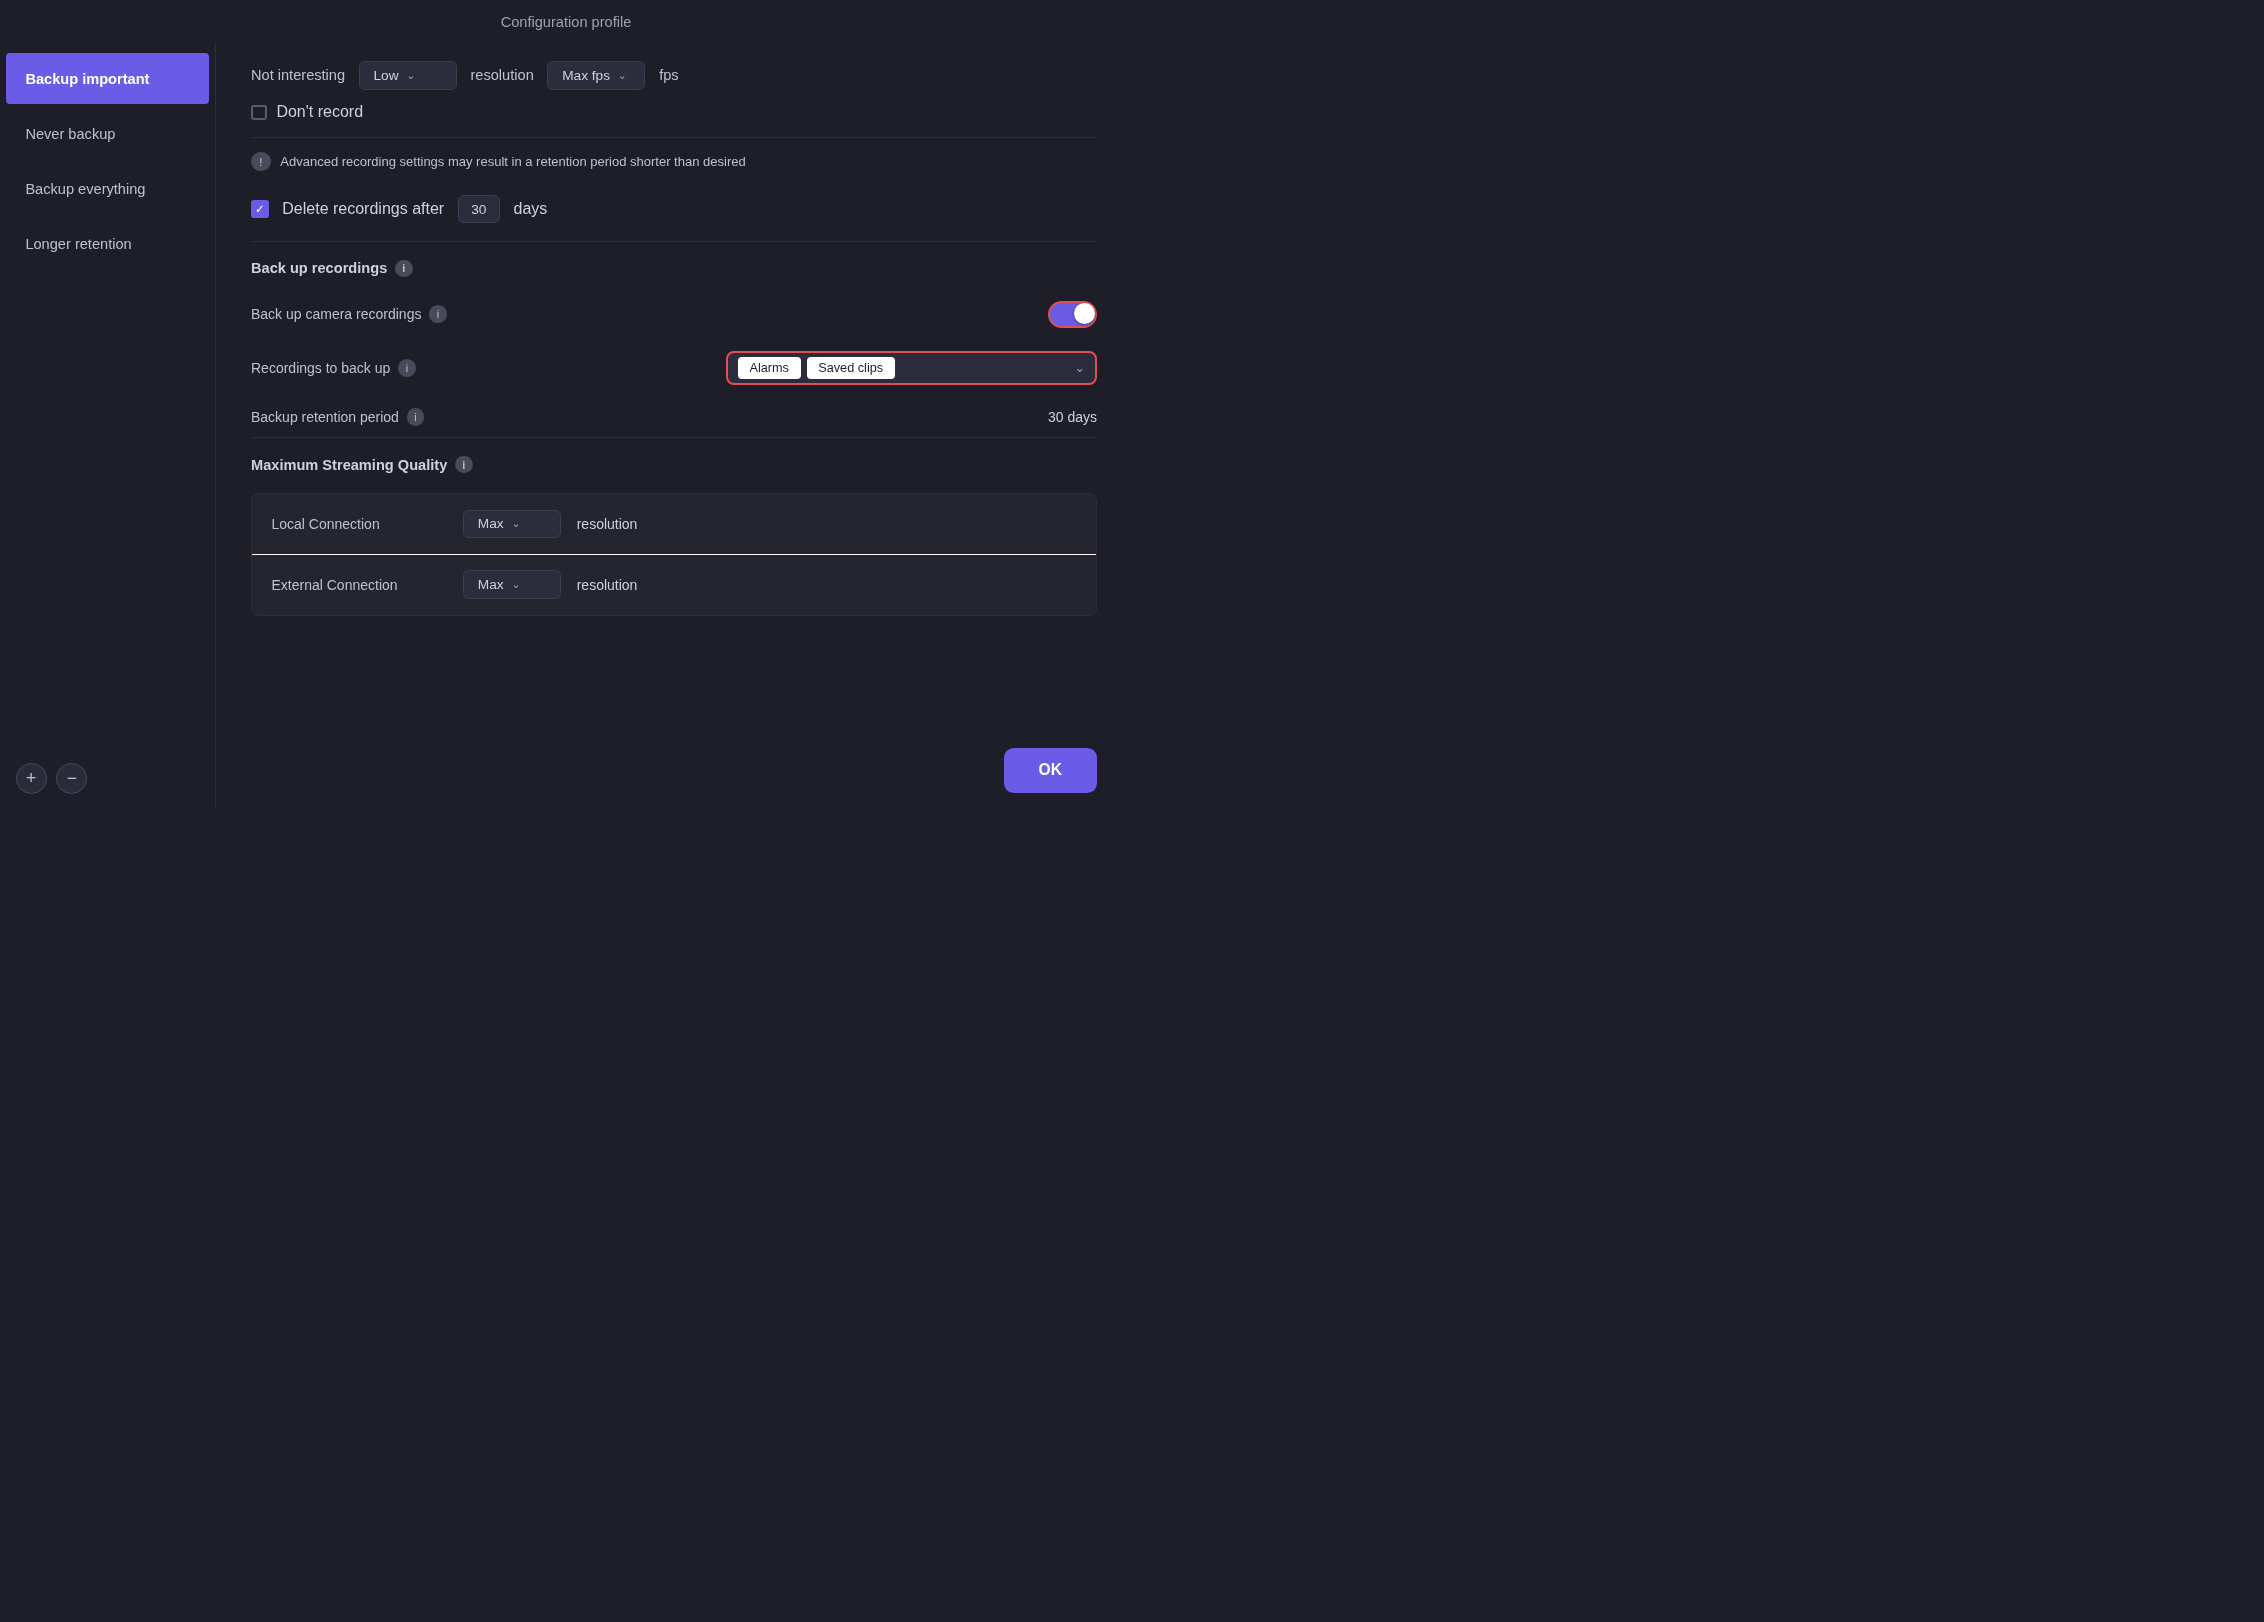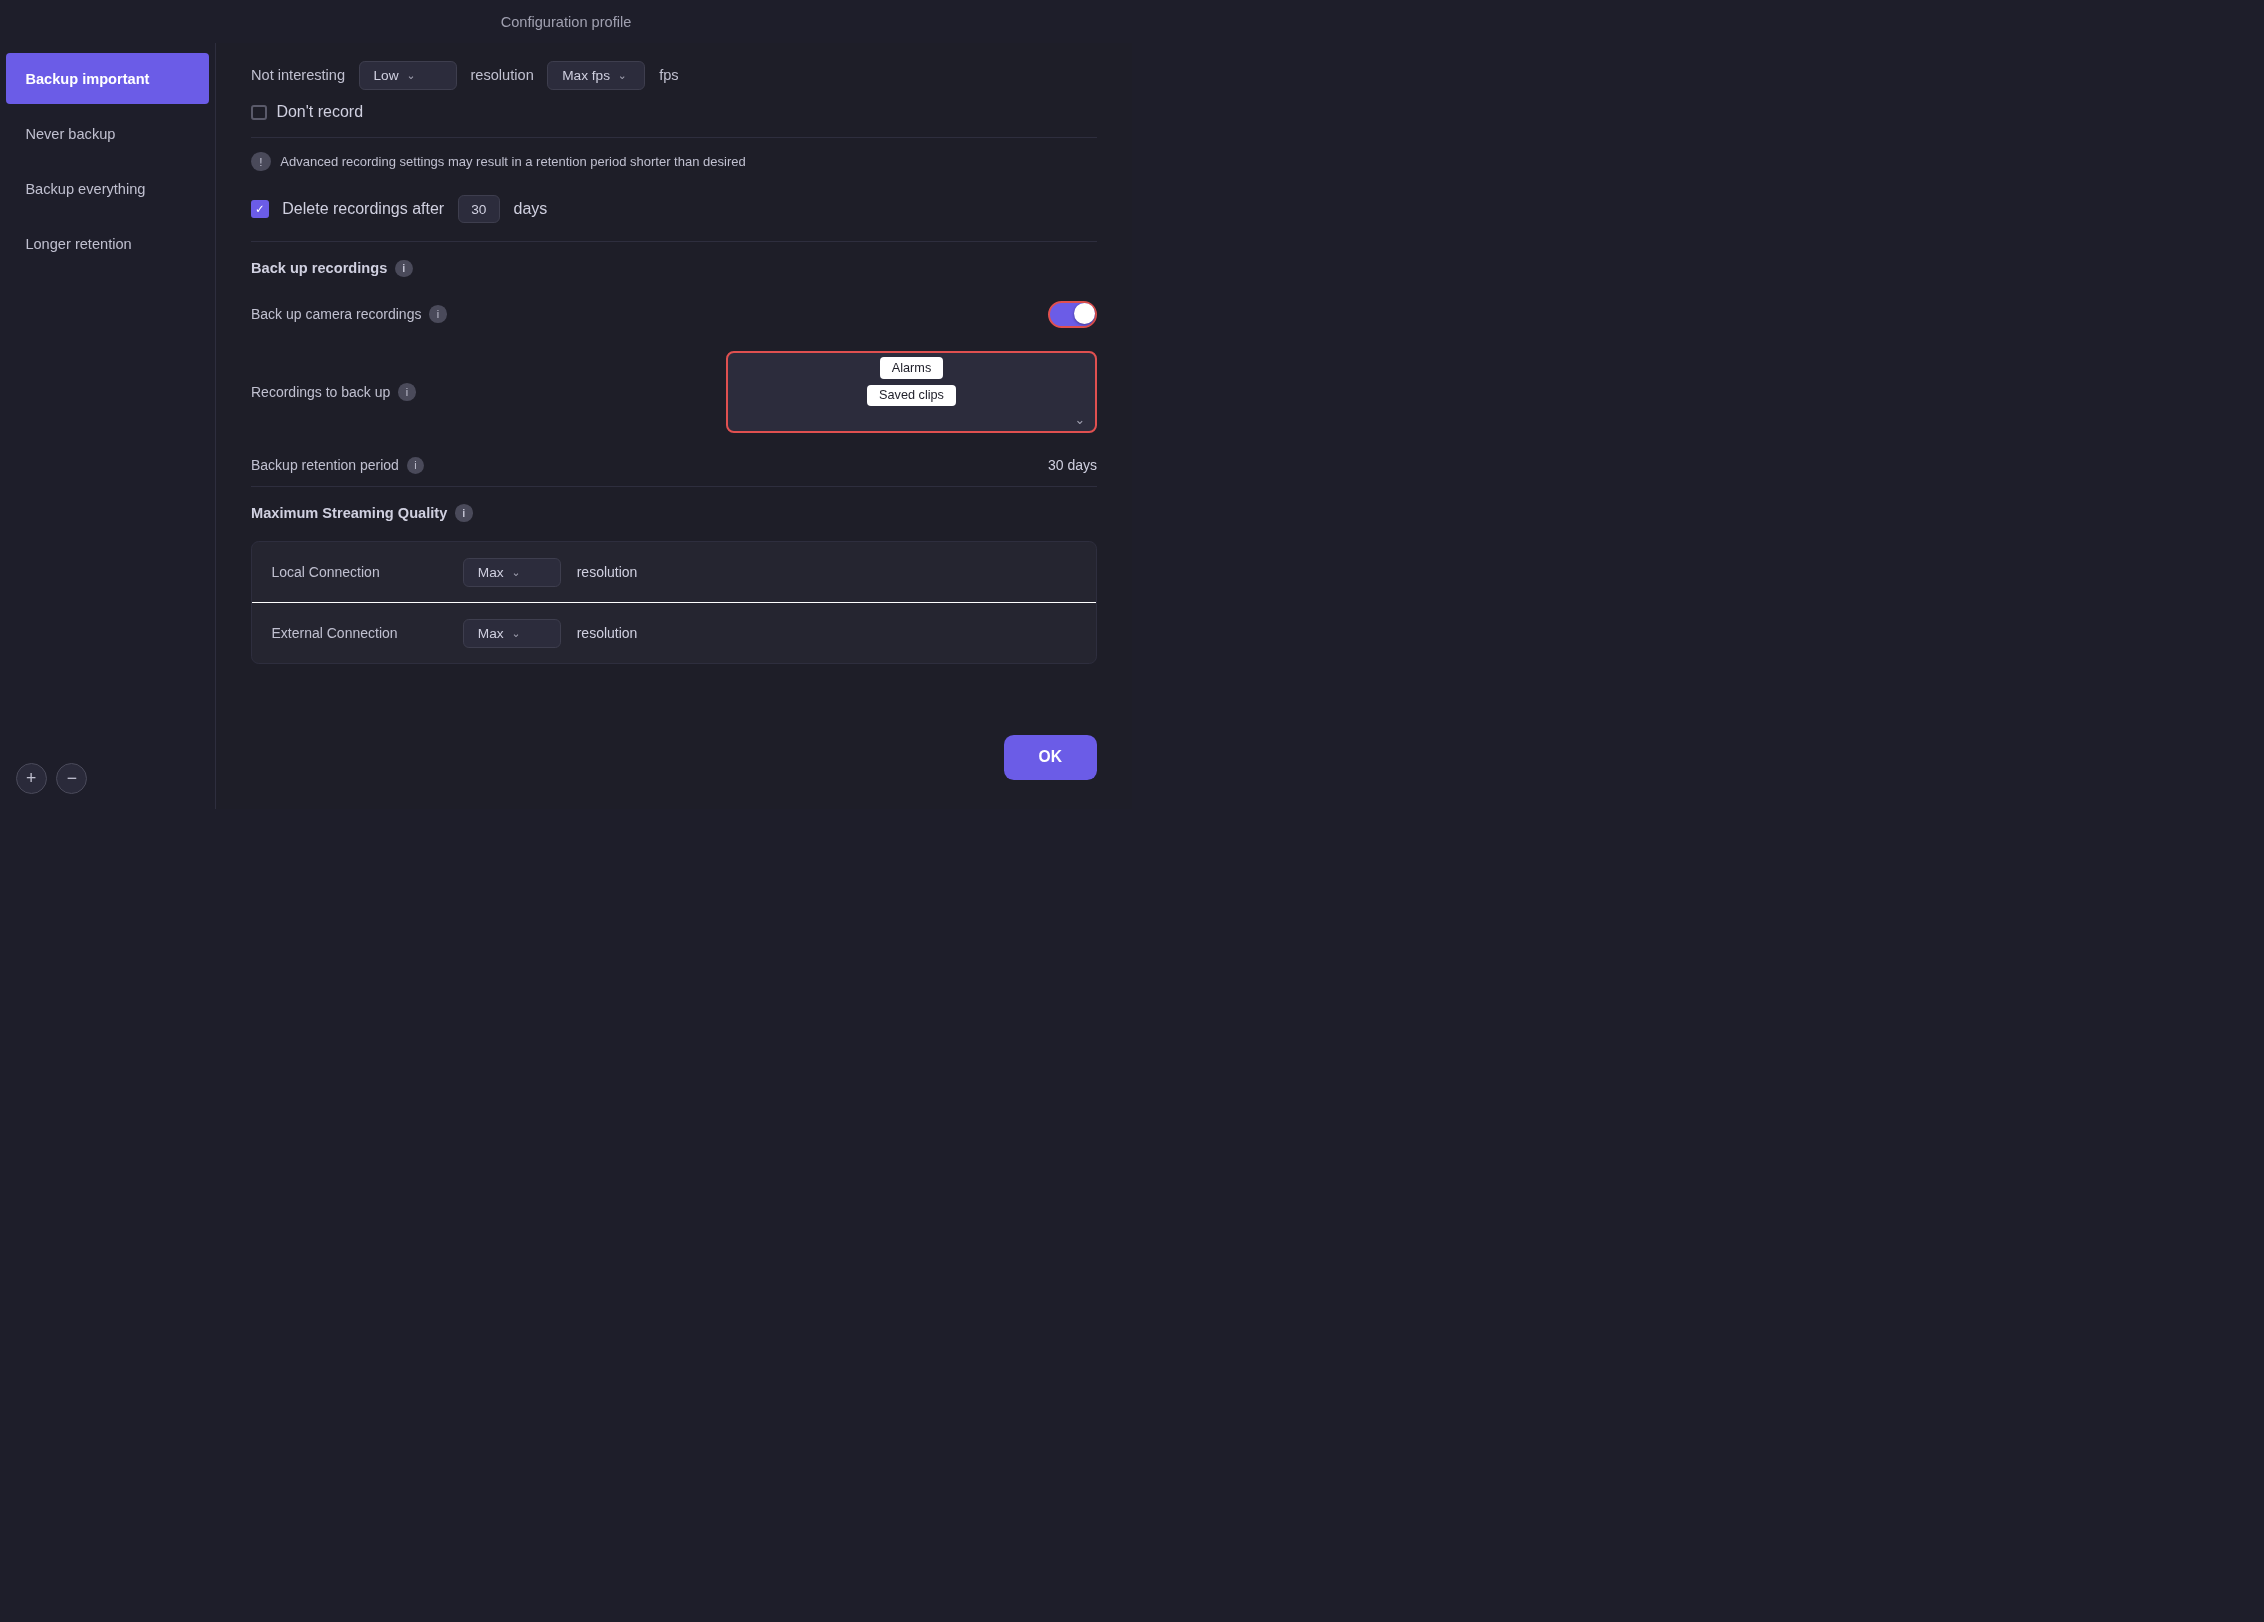--- a/index.html
+++ b/index.html
@@ -263,21 +263,20 @@
     
     .recordings-dropdown {
       display: flex;
       align-items: center;
       gap: 5.9px;
       border: 2.9px solid #e05050;
       border-radius: 7.8px;
       background: #2c2c3c;
       padding: 3.9px 9.8px;
       min-width: 371px;
-      flex-direction: column;
     }
 
     .tag {
       background: white;
       color: #1e1e28;
       border-radius: 3.9px;
       padding: 3.9px 11.7px;
       font-size: 12.7px;
       font-weight: 500;
     }
@@ -333,21 +332,21 @@
     }
 
     .streaming-row-label {
       min-width: 176px;
       color: #c0c0d0;
     }
 
     
     .ok-btn {
       position: absolute;
-      bottom: 31px;
+      bottom: 18px;
       right: 35px;
       background: #6b5ce7;
       color: white;
       border: none;
       border-radius: 9.8px;
       padding: 13.7px 35px;
       font-size: 15.6px;
       font-weight: 600;
       cursor: pointer;
     }

